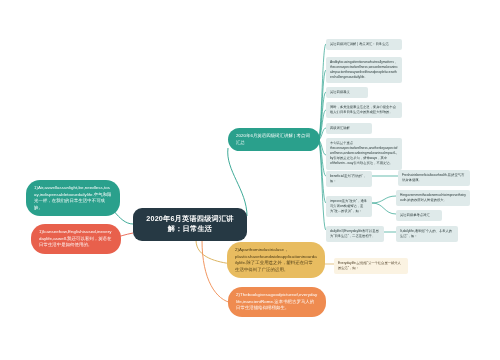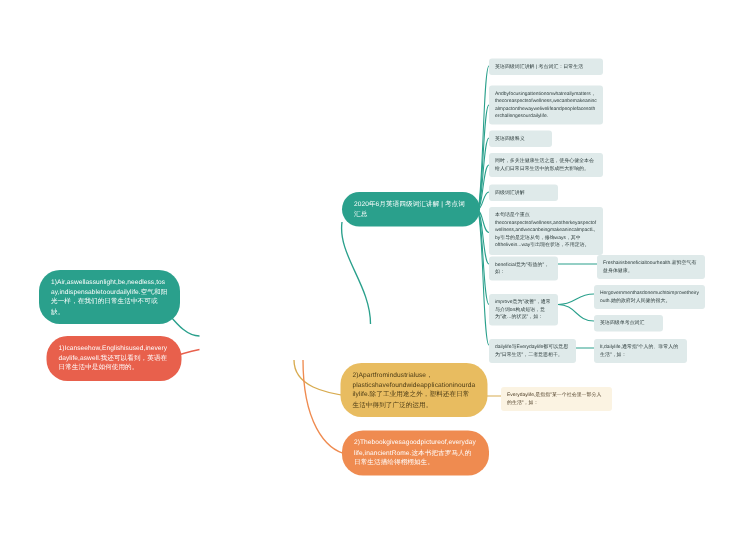--- a/index.html
+++ b/index.html
@@ -83,20 +83,21 @@
     <path d="M318,140 C322,140 322,230 326,230" stroke="#2aa08c" stroke-width="0.7" fill="none"></path>
 
     <path d="M372,176 L398,176" stroke="#2aa08c" stroke-width="0.7" fill="none"></path>
     <path d="M372,203 C384,203 384,196 396,196" stroke="#2aa08c" stroke-width="0.7" fill="none"></path>
     <path d="M372,203 C384,203 384,214 396,214" stroke="#2aa08c" stroke-width="0.7" fill="none"></path>
     <path d="M372,232 L396,232" stroke="#2aa08c" stroke-width="0.7" fill="none"></path>
 
     <path d="M298,264 L334,264" stroke="#d8ab50" stroke-width="0.7" fill="none"></path>
   </svg>
 
+  <div class="node center-node" style="left:133px;top:208px;width:114px;">2020年6月英语四级词汇讲解：日常生活</div>
 
   <div class="node pill teal" style="left:228px;top:128px;width:92px;">2020年6月英语四级词汇讲解 | 考点词汇总</div>
 
   <div class="node pill teal" style="left:26px;top:180px;width:94px;">1)Air,aswellassunlight,be,needless,tosay,indispensabletoourdailylife.空气和阳光一样，在我们的日常生活中不可或缺。</div>
 
   <div class="node pill red" style="left:31px;top:224px;width:90px;">1)Icanseehow,Englishisused,ineverydaylife,aswell.我还可以看到，英语在日常生活中是如何使用的。</div>
 
   <div class="node pill yellow" style="left:227px;top:242px;width:98px;">2)Apartfromindustrialuse，plasticshavefoundwideapplicationinourdailylife.除了工业用途之外，塑料还在日常生活中得到了广泛的运用。</div>
 
   <div class="node pill orange" style="left:228px;top:287px;width:98px;">2)Thebookgivesagoodpictureof,everydaylife,inancientRome.这本书把古罗马人的日常生活描绘得栩栩如生。</div>

